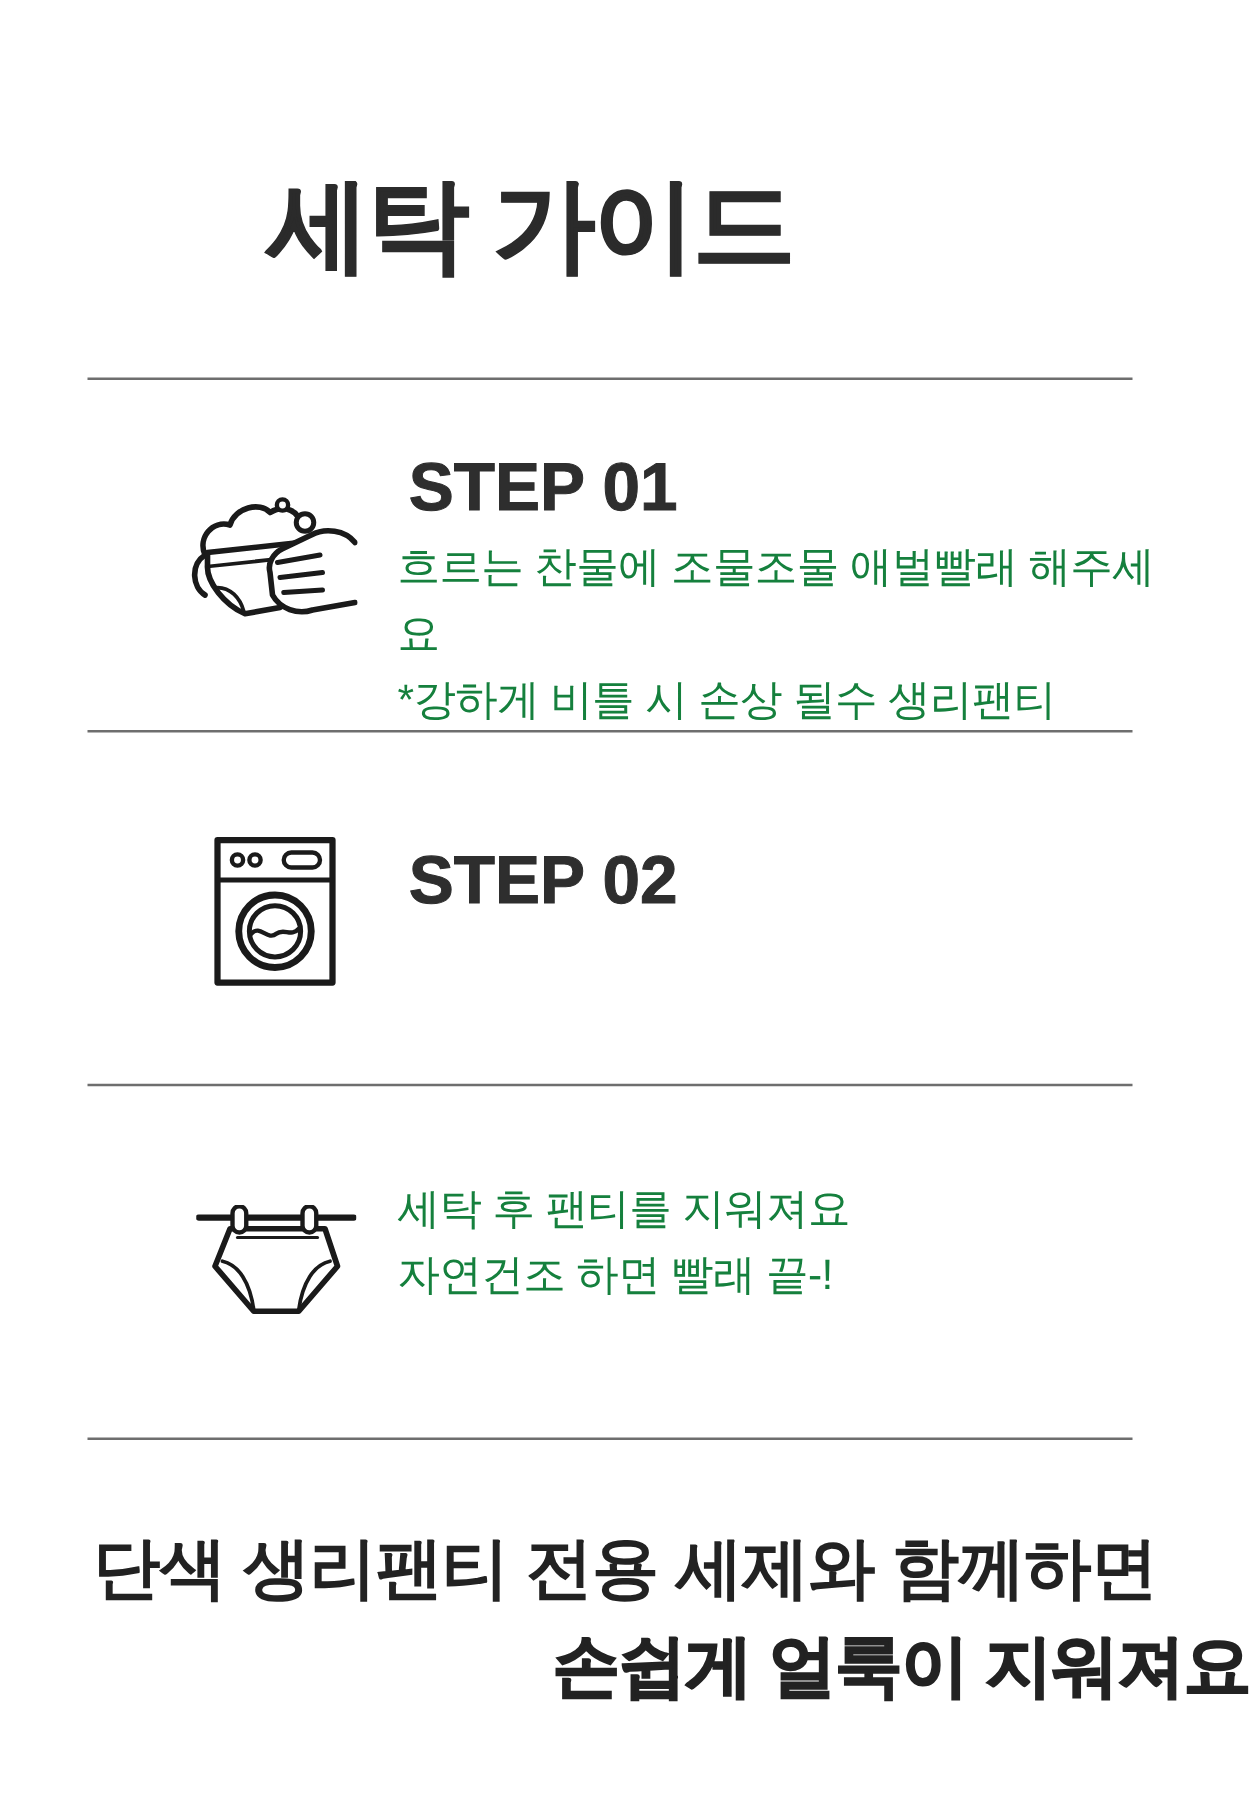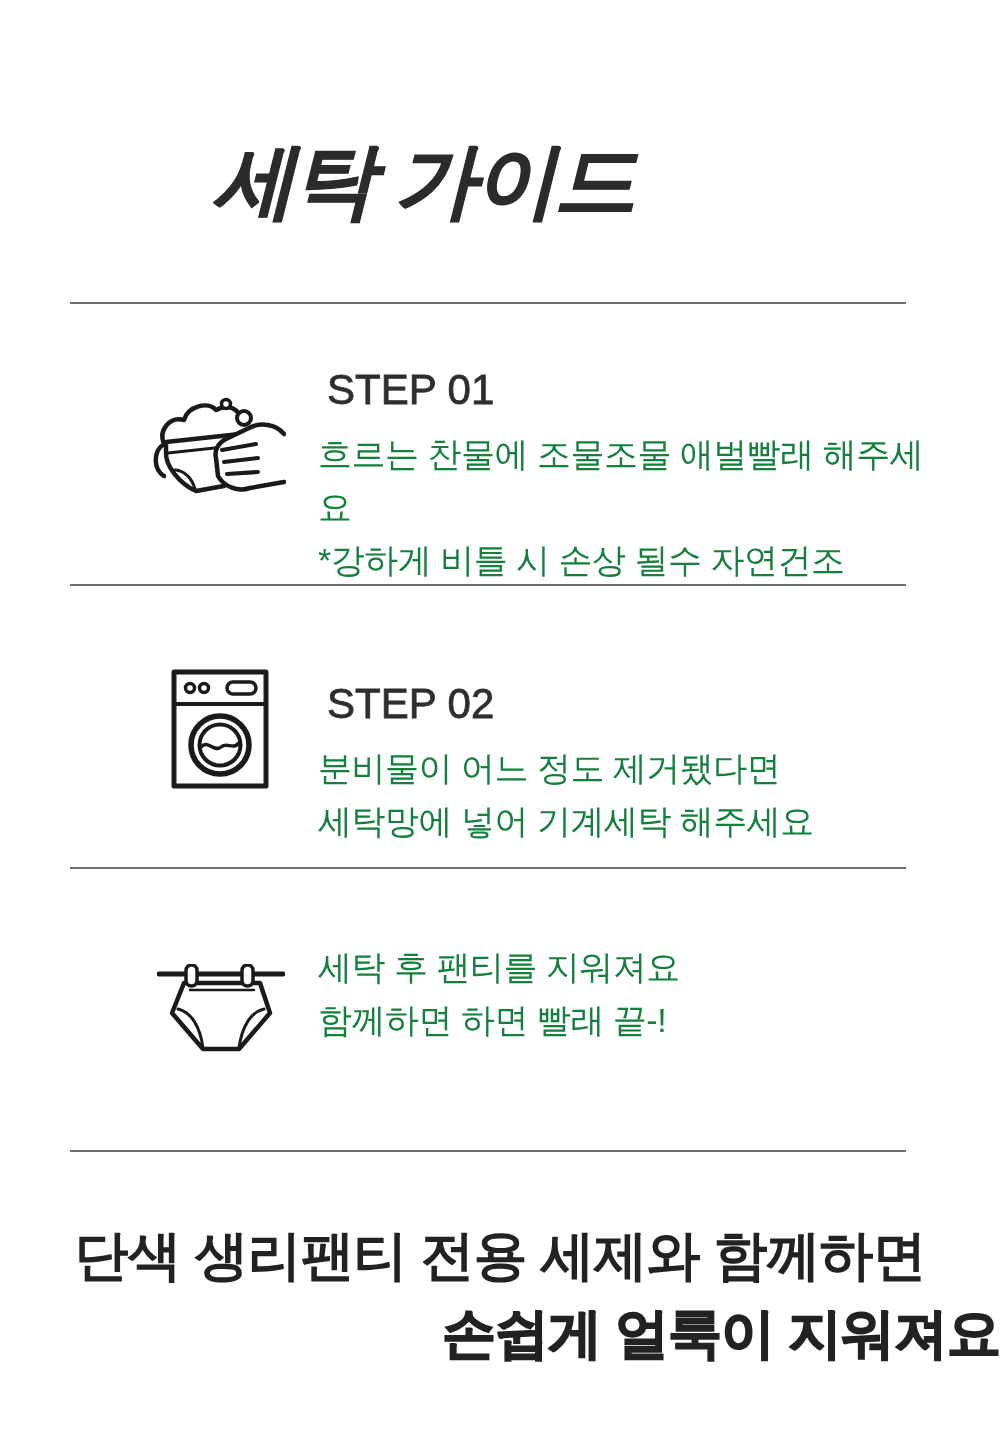--- a/index.html
+++ b/index.html
@@ -21,21 +21,20 @@
     left: 0;
     width: 848px;
     text-align: center;
     font-size: 82px;
     line-height: 90px;
     font-weight: 800;
     letter-spacing: -2px;
     color: #2b2b2b;
     -webkit-text-stroke: 1px #2b2b2b;
     margin: 0;
-    font-style: italic;
   }
   .divider {
     position: absolute;
     left: 70px;
     width: 836px;
     height: 2px;
     background: #6e6e6e;
     border: none;
     margin: 0;
   }
@@ -47,23 +46,23 @@
   .step-text {
     position: absolute;
     left: 318px;
     width: 620px;
   }
   #step-1-text { top: 368px; }
   #step-2-text { top: 682px; }
   #step-3-text { top: 925px; }
 
   .step-label {
-    font-size: 42px;
+    font-size: 54px;
     line-height: 44px;
-    font-weight: 400;
+    font-weight: 700;
     color: #2e2e2e;
     -webkit-text-stroke: 0.8px #2e2e2e;
     letter-spacing: 0px;
     margin: 0 0 0 9px;
   }
   .step-lines {
     margin: 16px 0 0 0;
     font-size: 34px;
     line-height: 53px;
     font-weight: 500;
@@ -129,21 +128,21 @@
         <path class="ic w45 fw" d="M134,38 C126,28 110,26 99,32 L76,43 C68,47 64,55 66,62 L68,80 C74,91 88,96 100,92 L134,86"></path>
         <path class="ic w4" d="M72,54 L106,48"></path>
         <path class="ic w4" d="M74,66 L108,62"></path>
         <path class="ic w4" d="M77,78 L108,76"></path>
       </svg>
     </div>
     <div class="step-text" id="step-1-text">
       <h2 class="step-label">STEP 01</h2>
       <div class="step-lines">
         <p>흐르는 찬물에 조물조물 애벌빨래 해주세요</p>
-        <p>*강하게 비틀 시 손상 될수 자연건조</p>
+        <p>*강하게 비틀 시 손상 될수 생리팬티</p>
       </div>
     </div>
   </section>
 
   <div class="divider" id="divider-2"></div>
 
   <section>
     <div class="step-icon" id="washing-machine-icon">
       <svg viewBox="0 0 100 122">
         <rect class="ic w5 fw" x="4" y="4" width="92" height="114"></rect>
@@ -151,45 +150,41 @@
         <circle class="ic w35 fw" cx="20" cy="20" r="4.5"></circle>
         <circle class="ic w35 fw" cx="34" cy="20" r="4.5"></circle>
         <rect class="ic w35 fw" x="57" y="14" width="29" height="12" rx="6"></rect>
         <circle class="ic w55 fw" cx="50" cy="77" r="29"></circle>
         <circle class="ic w4 fw" cx="50" cy="77" r="20.5"></circle>
         <path class="ic w35" d="M31,79 C38,71 44,85 51,79 C57,74 63,82 69,75"></path>
       </svg>
     </div>
     <div class="step-text" id="step-2-text">
       <h2 class="step-label">STEP 02</h2>
-      <div class="step-lines">
-        <p>분비물이 어느 정도 제거됐다면</p>
-        <p>세탁망에 넣어 기계세탁 해주세요</p>
-      </div>
     </div>
   </section>
 
   <div class="divider" id="divider-3"></div>
 
   <section>
     <div class="step-icon" id="hang-dry-icon">
       <svg viewBox="0 0 128 88">
         <line class="ic w5" x1="2" y1="10" x2="126" y2="10"></line>
         <path class="ic w45 fw" d="M27,19 L103,19 L113,49 L82,85 L46,85 L15,49 Z"></path>
         <path class="ic w25" d="M33,26 L97,26"></path>
         <path class="ic w3" d="M21,45 C34,48 43,62 46,84"></path>
         <path class="ic w3" d="M107,45 C94,48 85,62 82,84"></path>
         <rect class="ic w35 fw" x="29" y="1" width="11" height="21" rx="5.5"></rect>
         <rect class="ic w35 fw" x="85" y="1" width="11" height="21" rx="5.5"></rect>
       </svg>
     </div>
     <div class="step-text" id="step-3-text">
       <div class="step-lines">
         <p>세탁 후 팬티를 지워져요</p>
-        <p>함께하면 하면 빨래 끝-!</p>
+        <p>자연건조 하면 빨래 끝-!</p>
       </div>
     </div>
   </section>
 
   <div class="divider" id="divider-4"></div>
 
   <div class="footer">
     <p class="footer-line-1">단색 생리팬티 전용 세제와 함께하면</p>
     <p class="footer-line-2">손쉽게 얼룩이 지워져요</p>
   </div>

